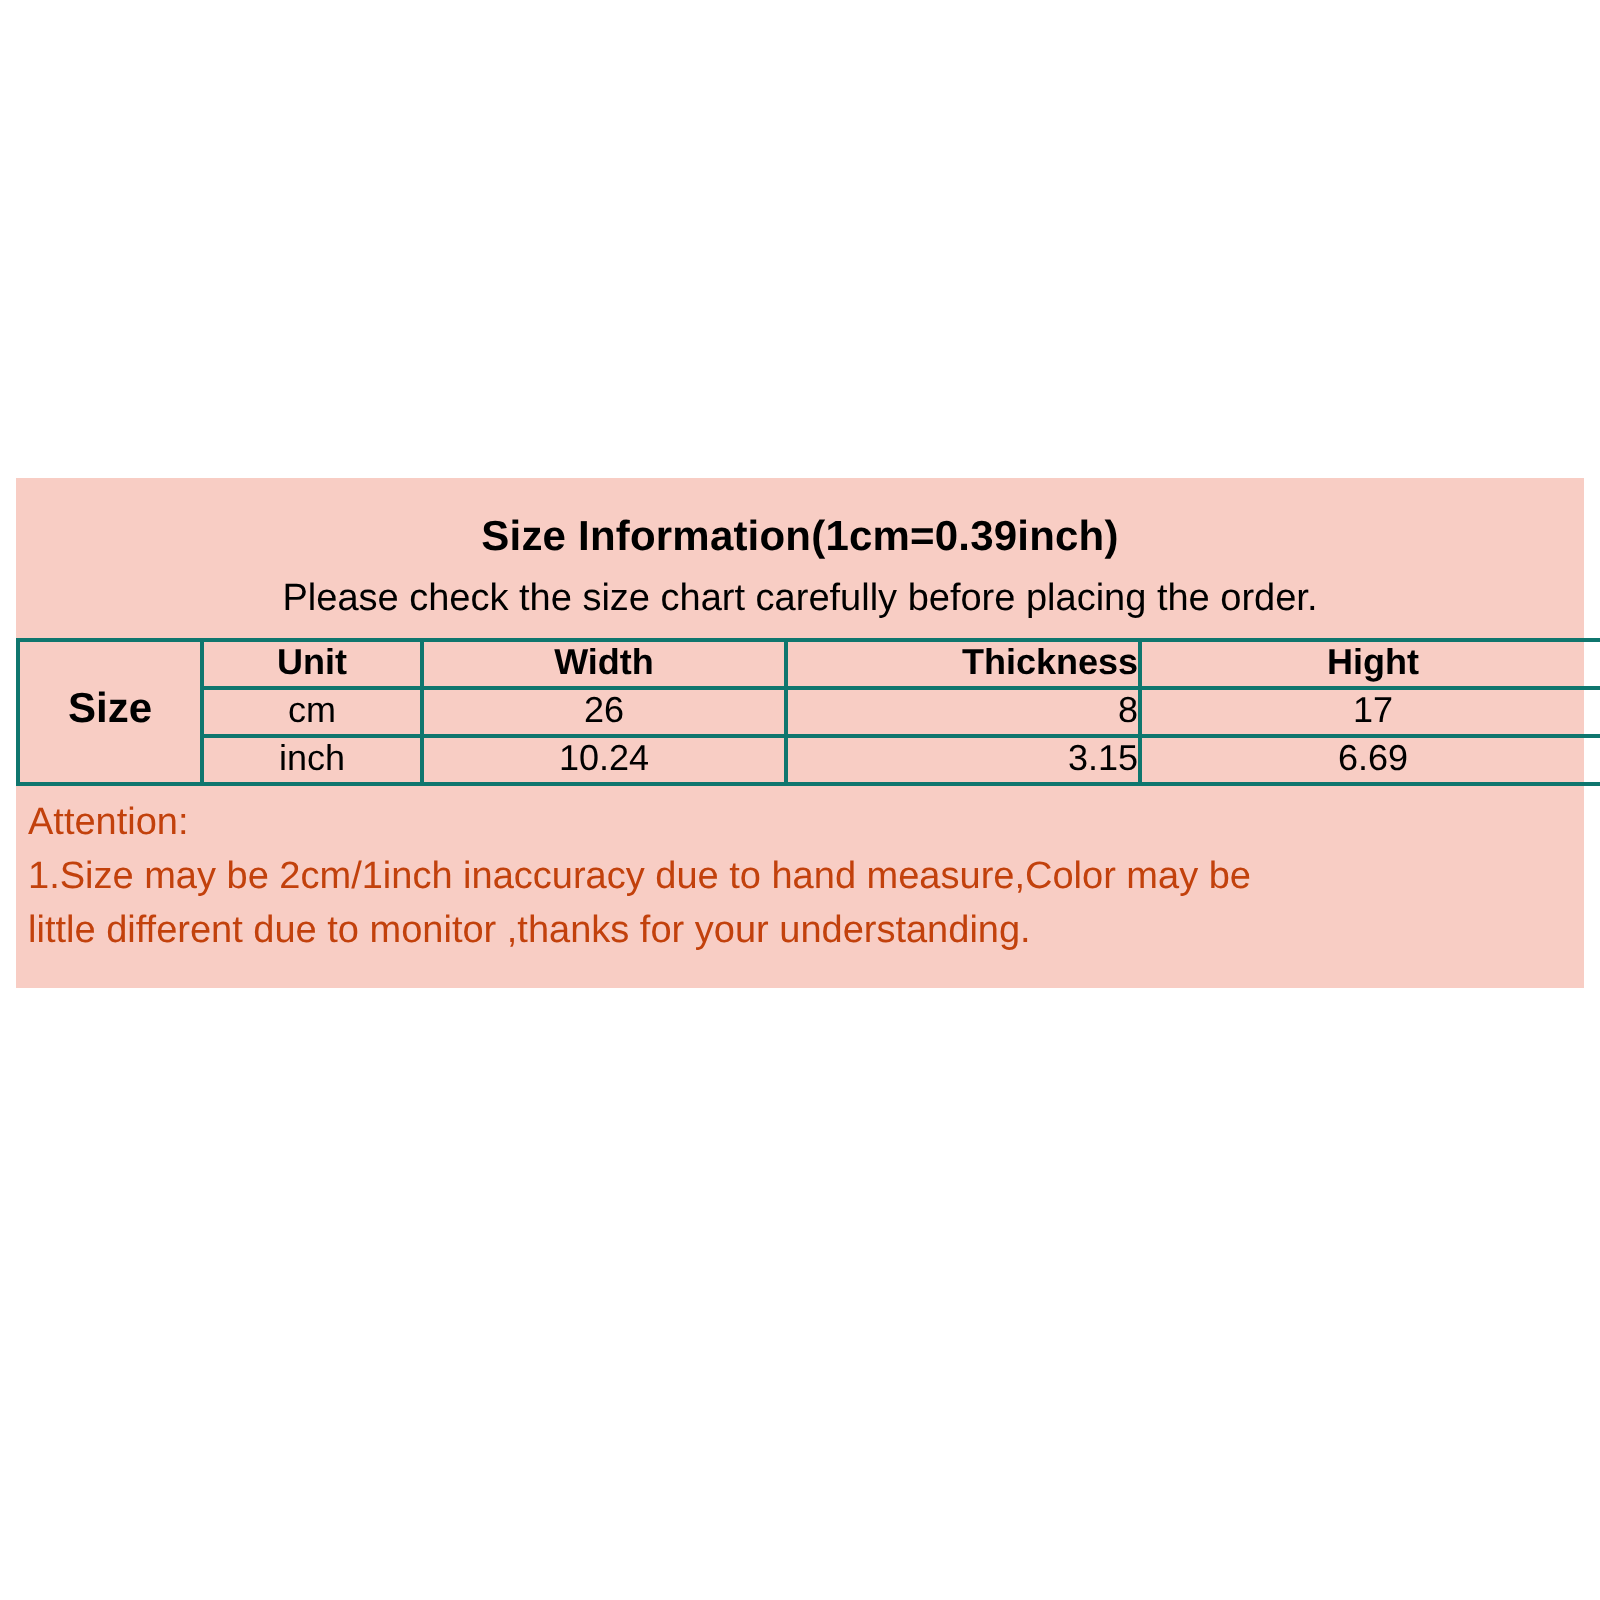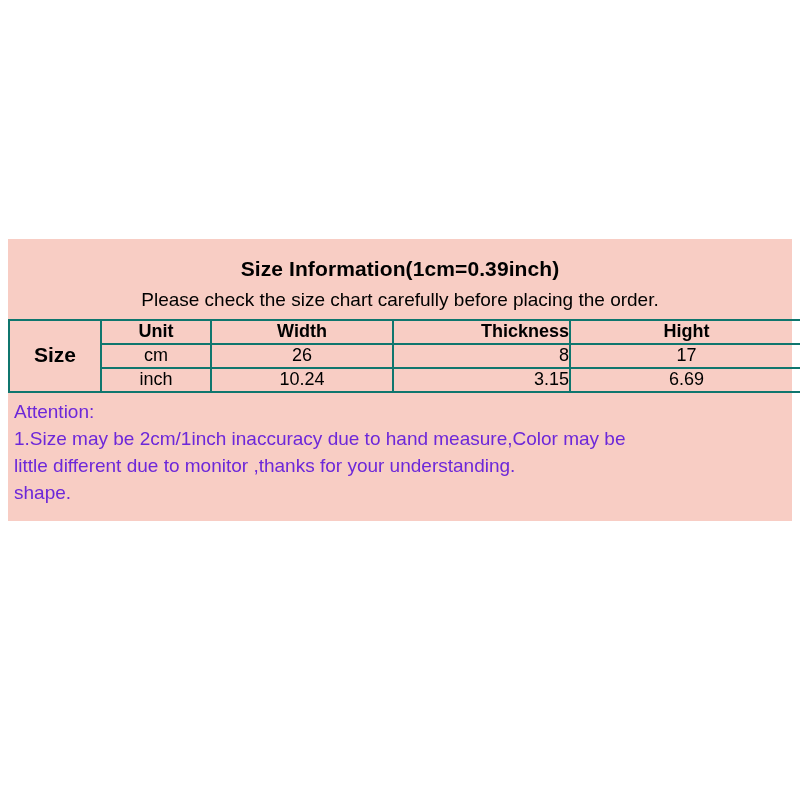--- a/index.html
+++ b/index.html
@@ -66,21 +66,21 @@
     font-weight: bold;
   }
   table.size-table td.col-unit { width: 108px; }
   table.size-table td.col-width { width: 180px; }
   table.size-table td.col-thick { width: 175px; text-align: right; }
   table.size-table td.col-hight { width: 231px; }
 
   .attention {
     padding: 6px 6px 14px 6px;
     font-size: 19px;
-    color: #6d28d9;
+    color: #c2410c;
     line-height: 1.42;
   }
   .attention .line {
     display: block;
     white-space: nowrap;
   }
   .attention .wrapline {
     display: block;
   }
 </style>
@@ -115,18 +115,17 @@
           <td class="col-thick">3.15</td>
           <td class="col-hight">6.69</td>
         </tr>
       </tbody>
     </table>
 
     <div class="attention">
       <span class="line">Attention:</span>
       <span class="wrapline">1.Size may be 2cm/1inch inaccuracy due to hand measure,Color may be</span>
       <span class="wrapline">little different due to monitor ,thanks for your understanding.</span>
-      <span class="wrapline">shape.</span>
     </div>
 
   </div>
 
 </div>
 
 </body></html>

